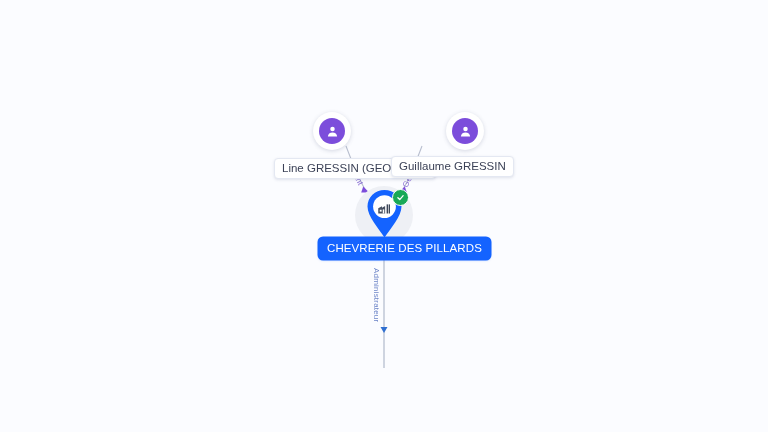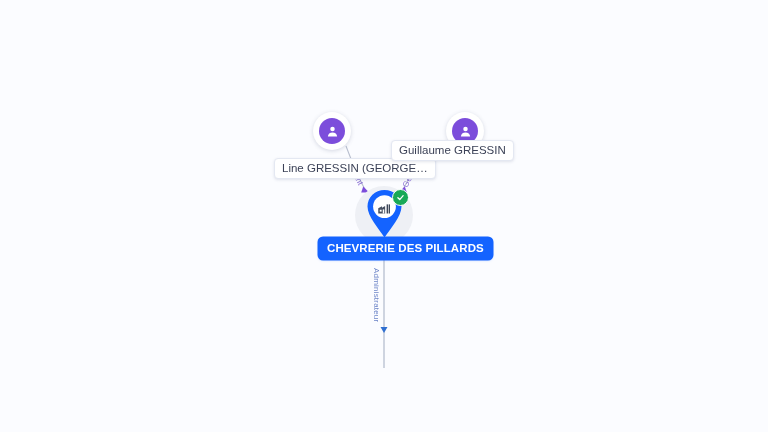--- a/index.html
+++ b/index.html
@@ -70,21 +70,20 @@
     white-space: nowrap;
     box-shadow: 0 1px 3px rgba(60,70,110,0.14);
   }
   .chip.selected {
     background: #1463ff;
     border: 1px solid #1463ff;
     color: #ffffff;
     box-shadow: 0 0 0 1.5px #1463ff, 0 1px 3px rgba(20,99,255,0.35);
     font-size: 11.5px;
     letter-spacing: 0.1px;
-    font-weight: bold;
   }
 
   
   .pin-wrap {
     position: relative;
     width: 64px;
     height: 58px;
     display: flex;
     align-items: flex-start;
     justify-content: center;
@@ -193,21 +192,21 @@
 
   <div class="node" style="left:415px; top:112px; width:100px;">
     <div class="person-halo">
       <div class="person-disc">
         <svg width="15" height="15" viewBox="0 0 24 24" fill="#ffffff">
           <circle cx="12" cy="8" r="3.6"></circle>
           <path d="M4.6 20c0-4.1 3.3-6.6 7.4-6.6s7.4 2.5 7.4 6.6z"></path>
         </svg>
       </div>
     </div>
-    <div class="chip" style="position:absolute; top:24px; left:-24px;">Guillaume GRESSIN</div>
+    <div class="chip" style="position:absolute; top:40px; left:-24px;">Guillaume GRESSIN</div>
   </div>
 
   <div class="node" style="left:352px; top:186px;">
     <div class="pin-wrap">
       <div class="pin-glow"></div>
       <svg class="pin-shape" width="37" height="50" viewBox="0 0 37 50">
         <path d="M18.5 1 C9 1 1.5 8.4 1.5 17.6 C1.5 27.5 12.5 39.5 18.5 48.5 C24.5 39.5 35.5 27.5 35.5 17.6 C35.5 8.4 28 1 18.5 1 Z" fill="#1463ff"></path>
         <circle cx="18.5" cy="17.6" r="11.4" fill="#ffffff"></circle>
       </svg>
       <div class="pin-inner-icon">

